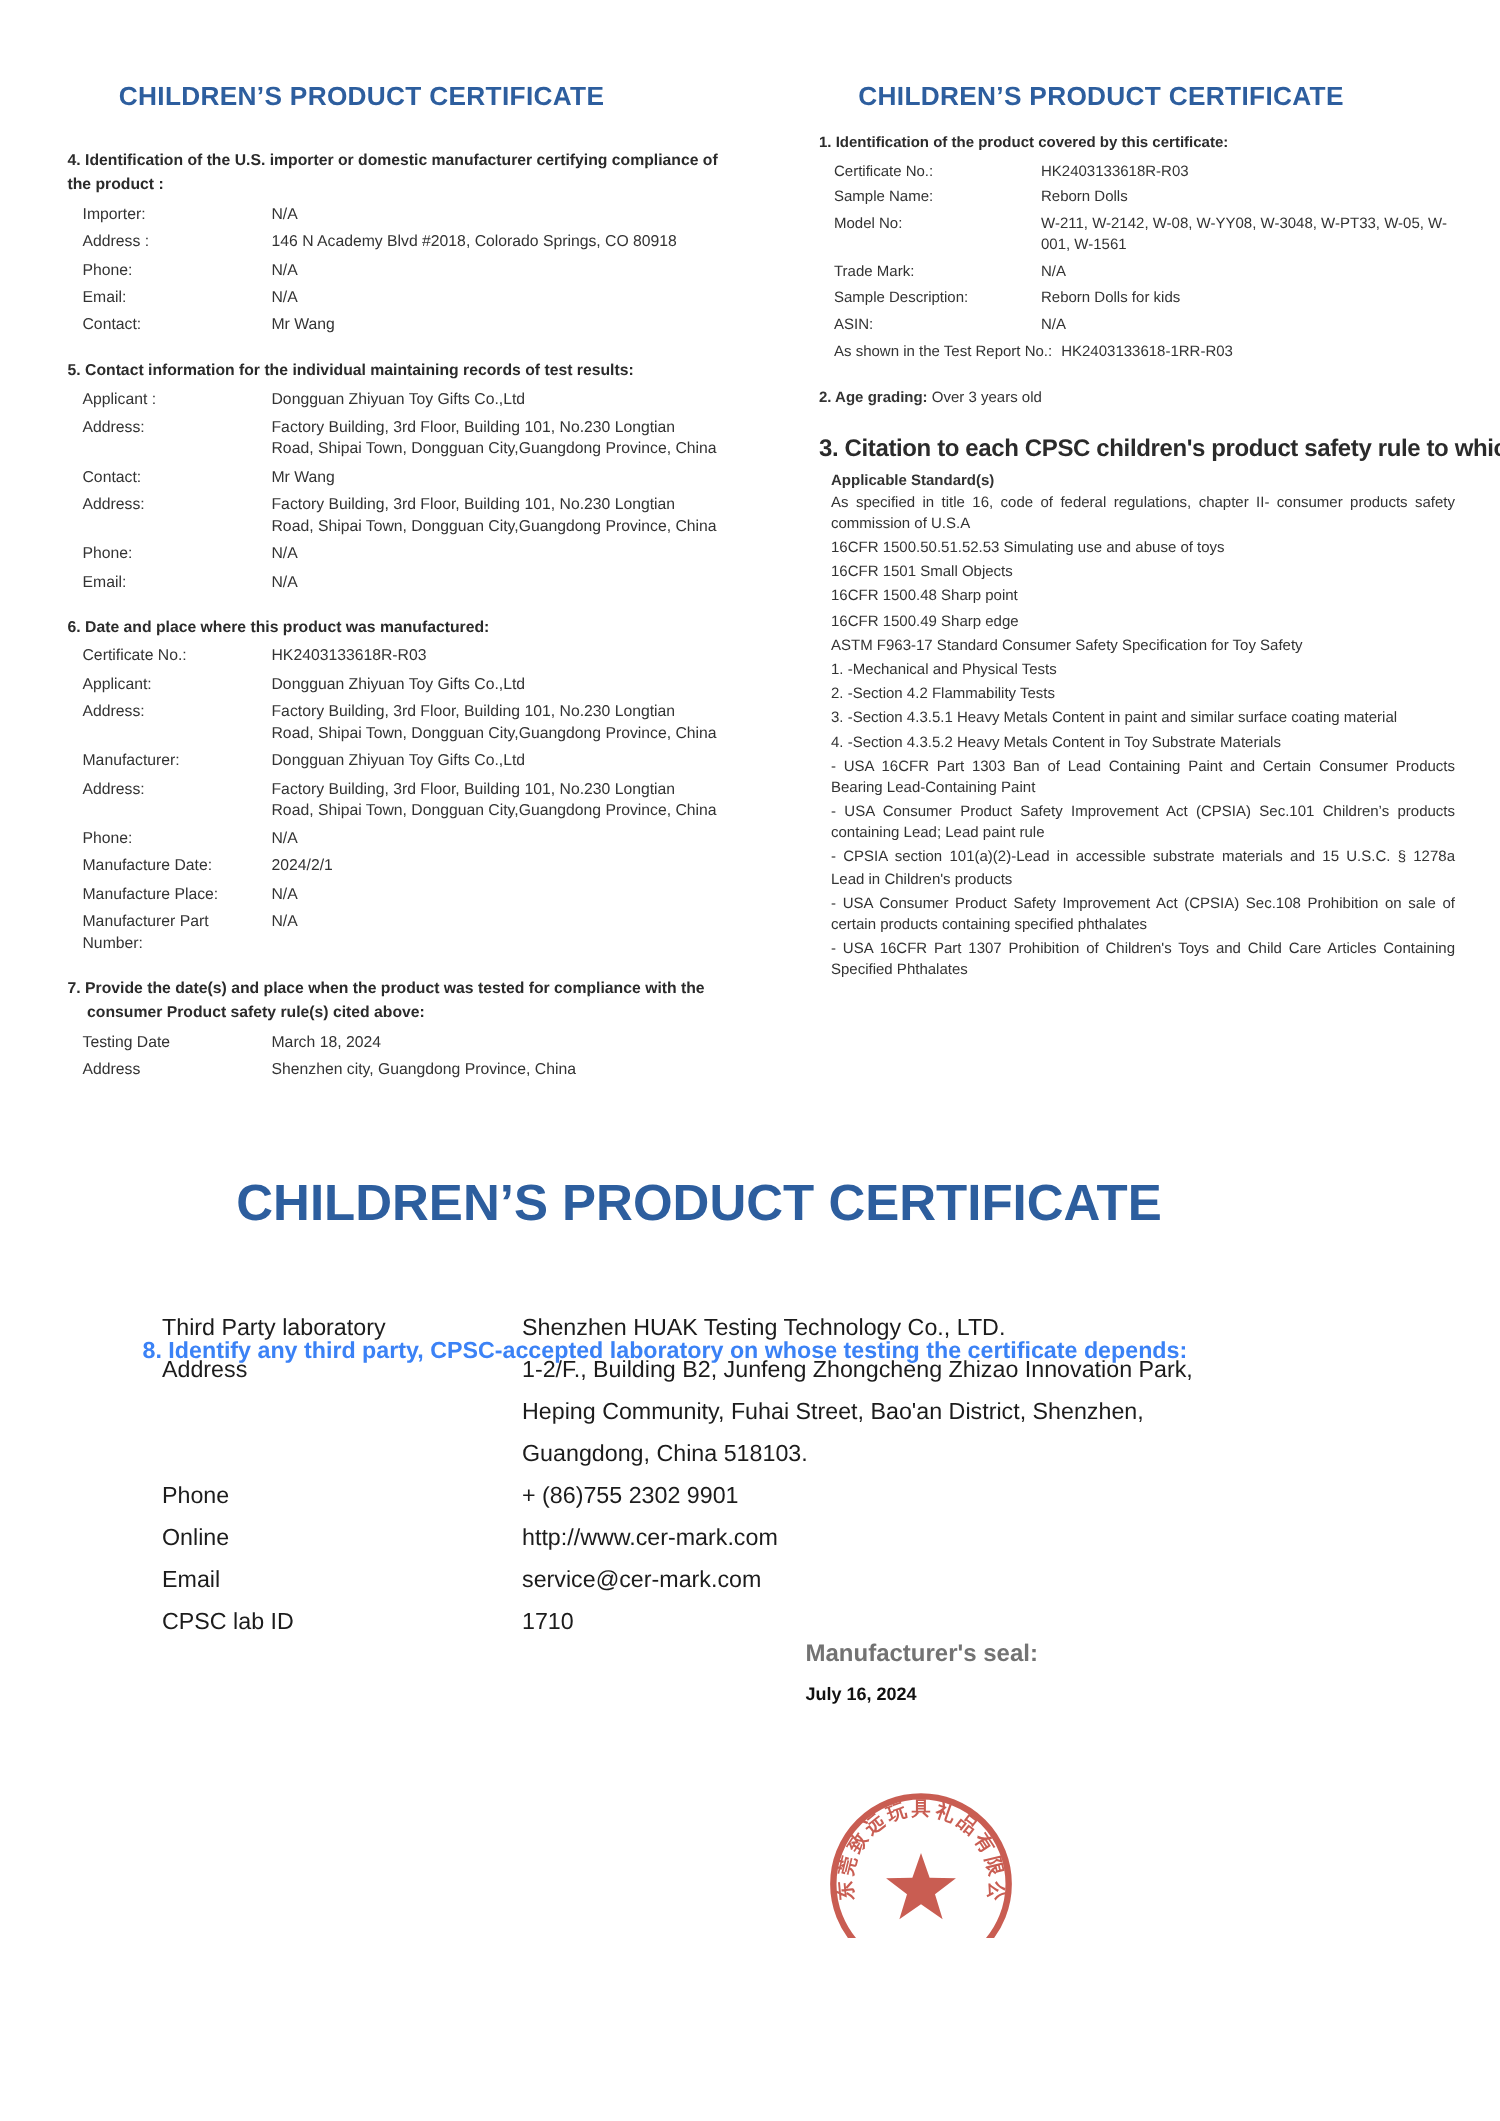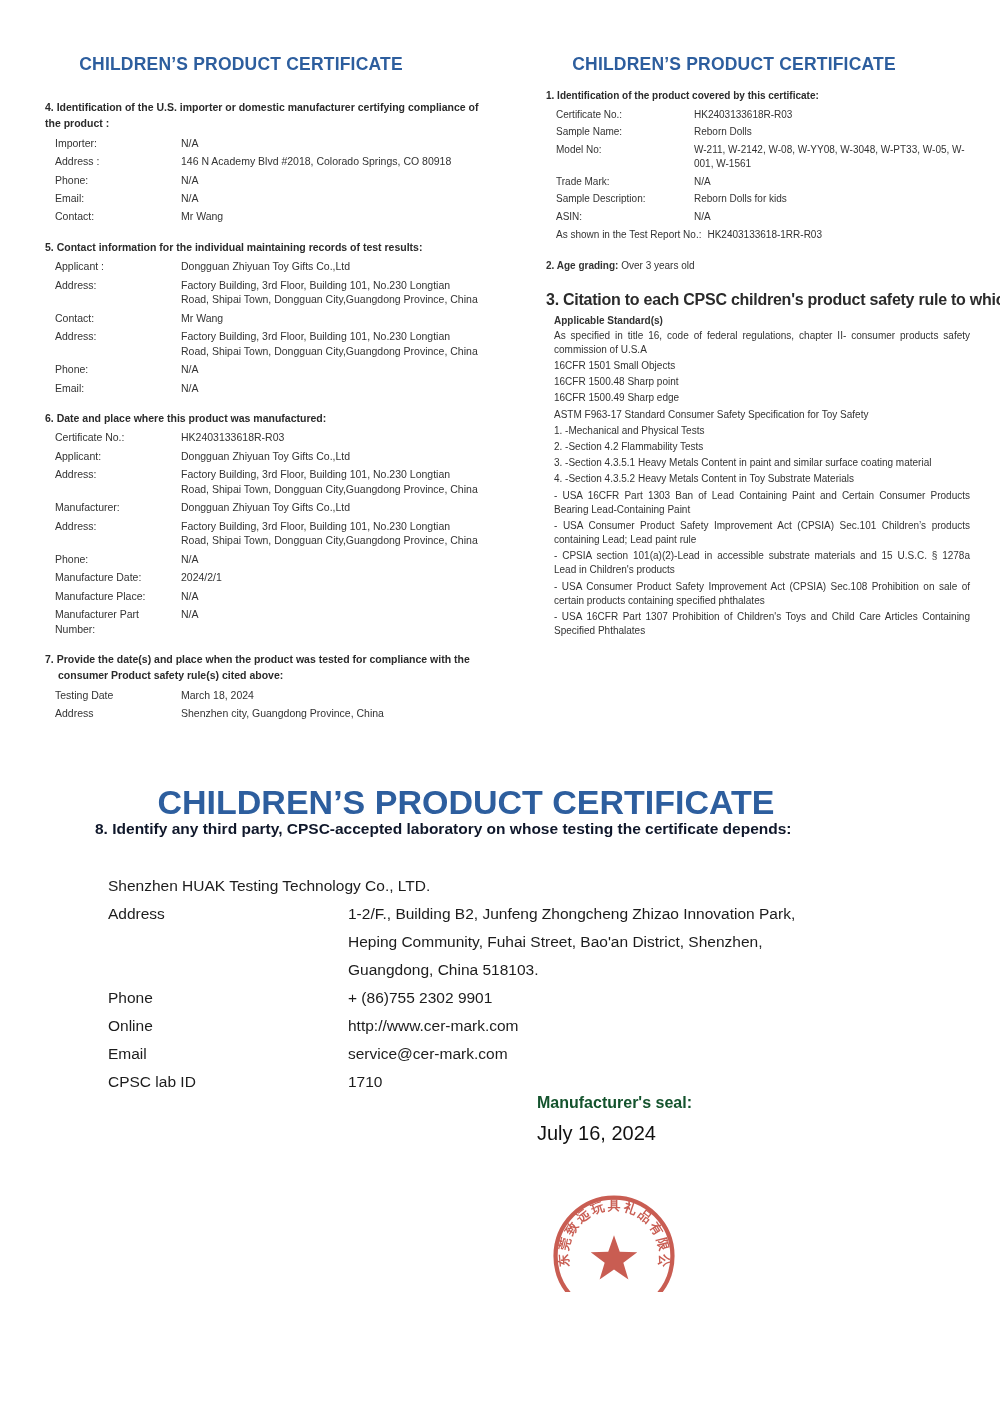--- a/index.html
+++ b/index.html
@@ -26,29 +26,29 @@
 
   .sec-tight{margin-top:12px;}
   .inline-b{font-weight:bold;}
   .nowrap{white-space:nowrap;}
   .std-lines{padding-left:8px;margin-top:3px;}
   .std{line-height:1.42;text-align:justify;margin:2px 0;}
   .substd{font-weight:bold;padding-left:8px;margin-top:2px;}
 
   .big-title{position:absolute;top:760px;left:0;width:932px;text-align:center;
              font-size:34px;font-weight:bold;color:#2d5e9e;}
-  .s8-h{position:absolute;top:820px;left:95px;width:840px;font-size:15.5px;
-        font-weight:bold;color:#0f172a;}
+  .s8-h{position:absolute;top:892px;left:95px;width:840px;font-size:15.5px;
+        font-weight:bold;color:#3b82f6;}
   .s8-rows{position:absolute;top:872px;left:108px;width:790px;font-size:15.5px;color:#1c1c1c;}
   .s8-row{display:flex;}
   .s8-k{flex:0 0 240px;line-height:28px;}
   .s8-v{flex:1;line-height:28px;white-space:pre-line;}
 
-  .seal-label{position:absolute;left:537px;top:1094px;font-size:16px;font-weight:bold;color:#14532d;}
-  .seal-date{position:absolute;left:537px;top:1122px;font-size:20px;font-weight:normal;color:#111;}
+  .seal-label{position:absolute;left:537px;top:1094px;font-size:16px;font-weight:bold;color:#737373;}
+  .seal-date{position:absolute;left:537px;top:1122px;font-size:12px;font-weight:bold;color:#111;}
   .seal{position:absolute;left:548px;top:1190px;width:132px;height:132px;opacity:.88;}
   .sig{position:absolute;left:700px;top:1316px;font-size:23px;color:#5a5a5a;
        letter-spacing:6px;transform:rotate(-5deg);}
 </style>
 </head>
 <body>
 
 <div class="page">
 
   <div class="col col-left">
@@ -206,20 +206,21 @@
 
     <div class="sec" style="margin-top:18px;">
       <span class="inline-b">2.  Age grading:</span><span> Over 3 years old</span>
     </div>
 
     <div class="sec" style="margin-top:17px;">
       <div class="sec-h nowrap" style="font-size:16px;letter-spacing:-0.25px;">3.  Citation to each CPSC children's product safety rule to which this product is being certified:</div>
       <div class="substd">Applicable Standard(s)</div>
       <div class="std-lines">
         <div class="std">As specified in title 16, code of federal regulations, chapter II- consumer products safety commission of U.S.A</div>
+        <div class="std">16CFR 1500.50.51.52.53 Simulating use and abuse of toys</div>
         <div class="std">16CFR 1501 Small Objects</div>
         <div class="std">16CFR 1500.48 Sharp point</div>
         <div class="std">16CFR 1500.49 Sharp edge</div>
         <div class="std">ASTM F963-17 Standard Consumer Safety Specification for Toy Safety</div>
         <div class="std">1. -Mechanical and Physical Tests</div>
         <div class="std">2. -Section 4.2 Flammability Tests</div>
         <div class="std">3. -Section 4.3.5.1 Heavy Metals Content in paint and similar surface coating material</div>
         <div class="std">4. -Section 4.3.5.2 Heavy Metals Content in Toy Substrate Materials</div>
         <div class="std">- USA 16CFR Part 1303 Ban of Lead Containing Paint and Certain Consumer Products Bearing Lead-Containing Paint</div>
         <div class="std">- USA Consumer Product Safety Improvement Act (CPSIA) Sec.101 Children’s products containing Lead; Lead paint rule</div>
@@ -229,20 +230,21 @@
       </div>
     </div>
   </div>
 
   <h1 class="big-title">CHILDREN’S PRODUCT CERTIFICATE</h1>
 
   <div class="s8-h">8. Identify any third party, CPSC-accepted laboratory on whose testing the certificate depends:</div>
 
   <div class="s8-rows">
     <div class="s8-row">
+        <div class="s8-k">Third Party laboratory</div>
         <div class="s8-v">Shenzhen HUAK Testing Technology Co., LTD.</div>
       </div>
     <div class="s8-row">
         <div class="s8-k">Address</div>
         <div class="s8-v">1-2/F., Building B2, Junfeng Zhongcheng Zhizao Innovation Park,
 Heping Community, Fuhai Street, Bao'an District, Shenzhen,
 Guangdong, China 518103.</div>
       </div>
     <div class="s8-row">
         <div class="s8-k">Phone</div>

